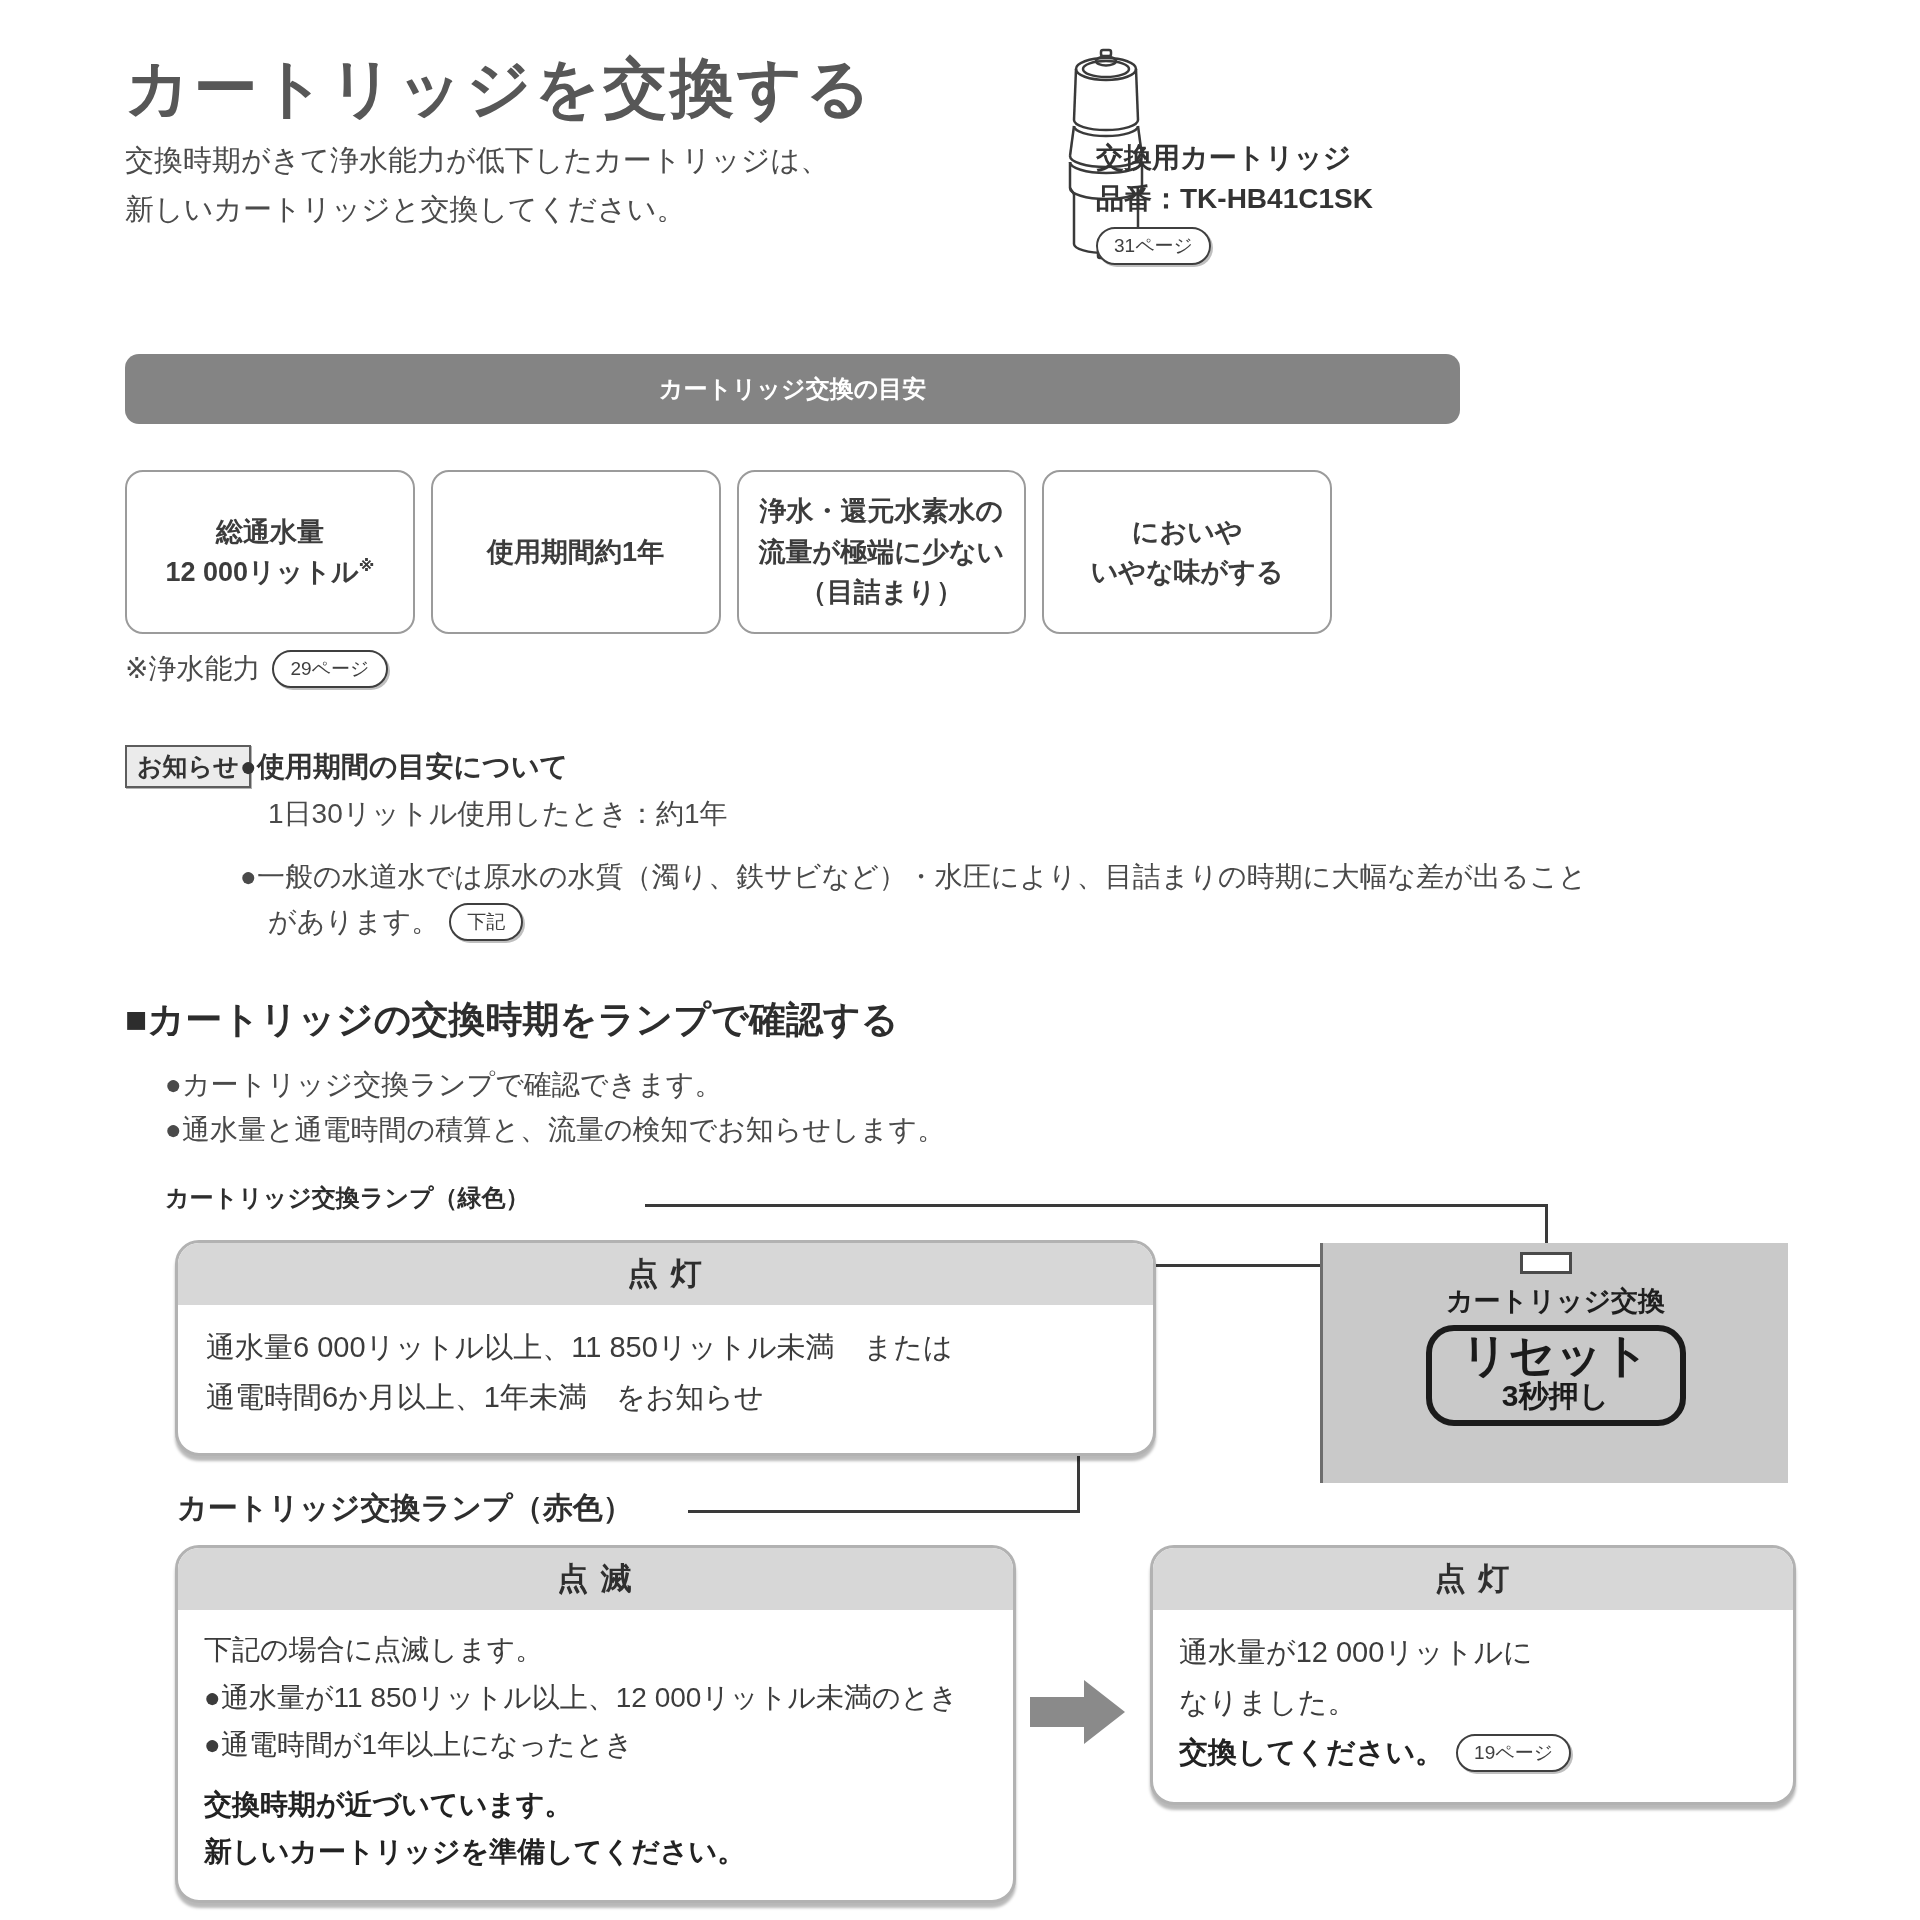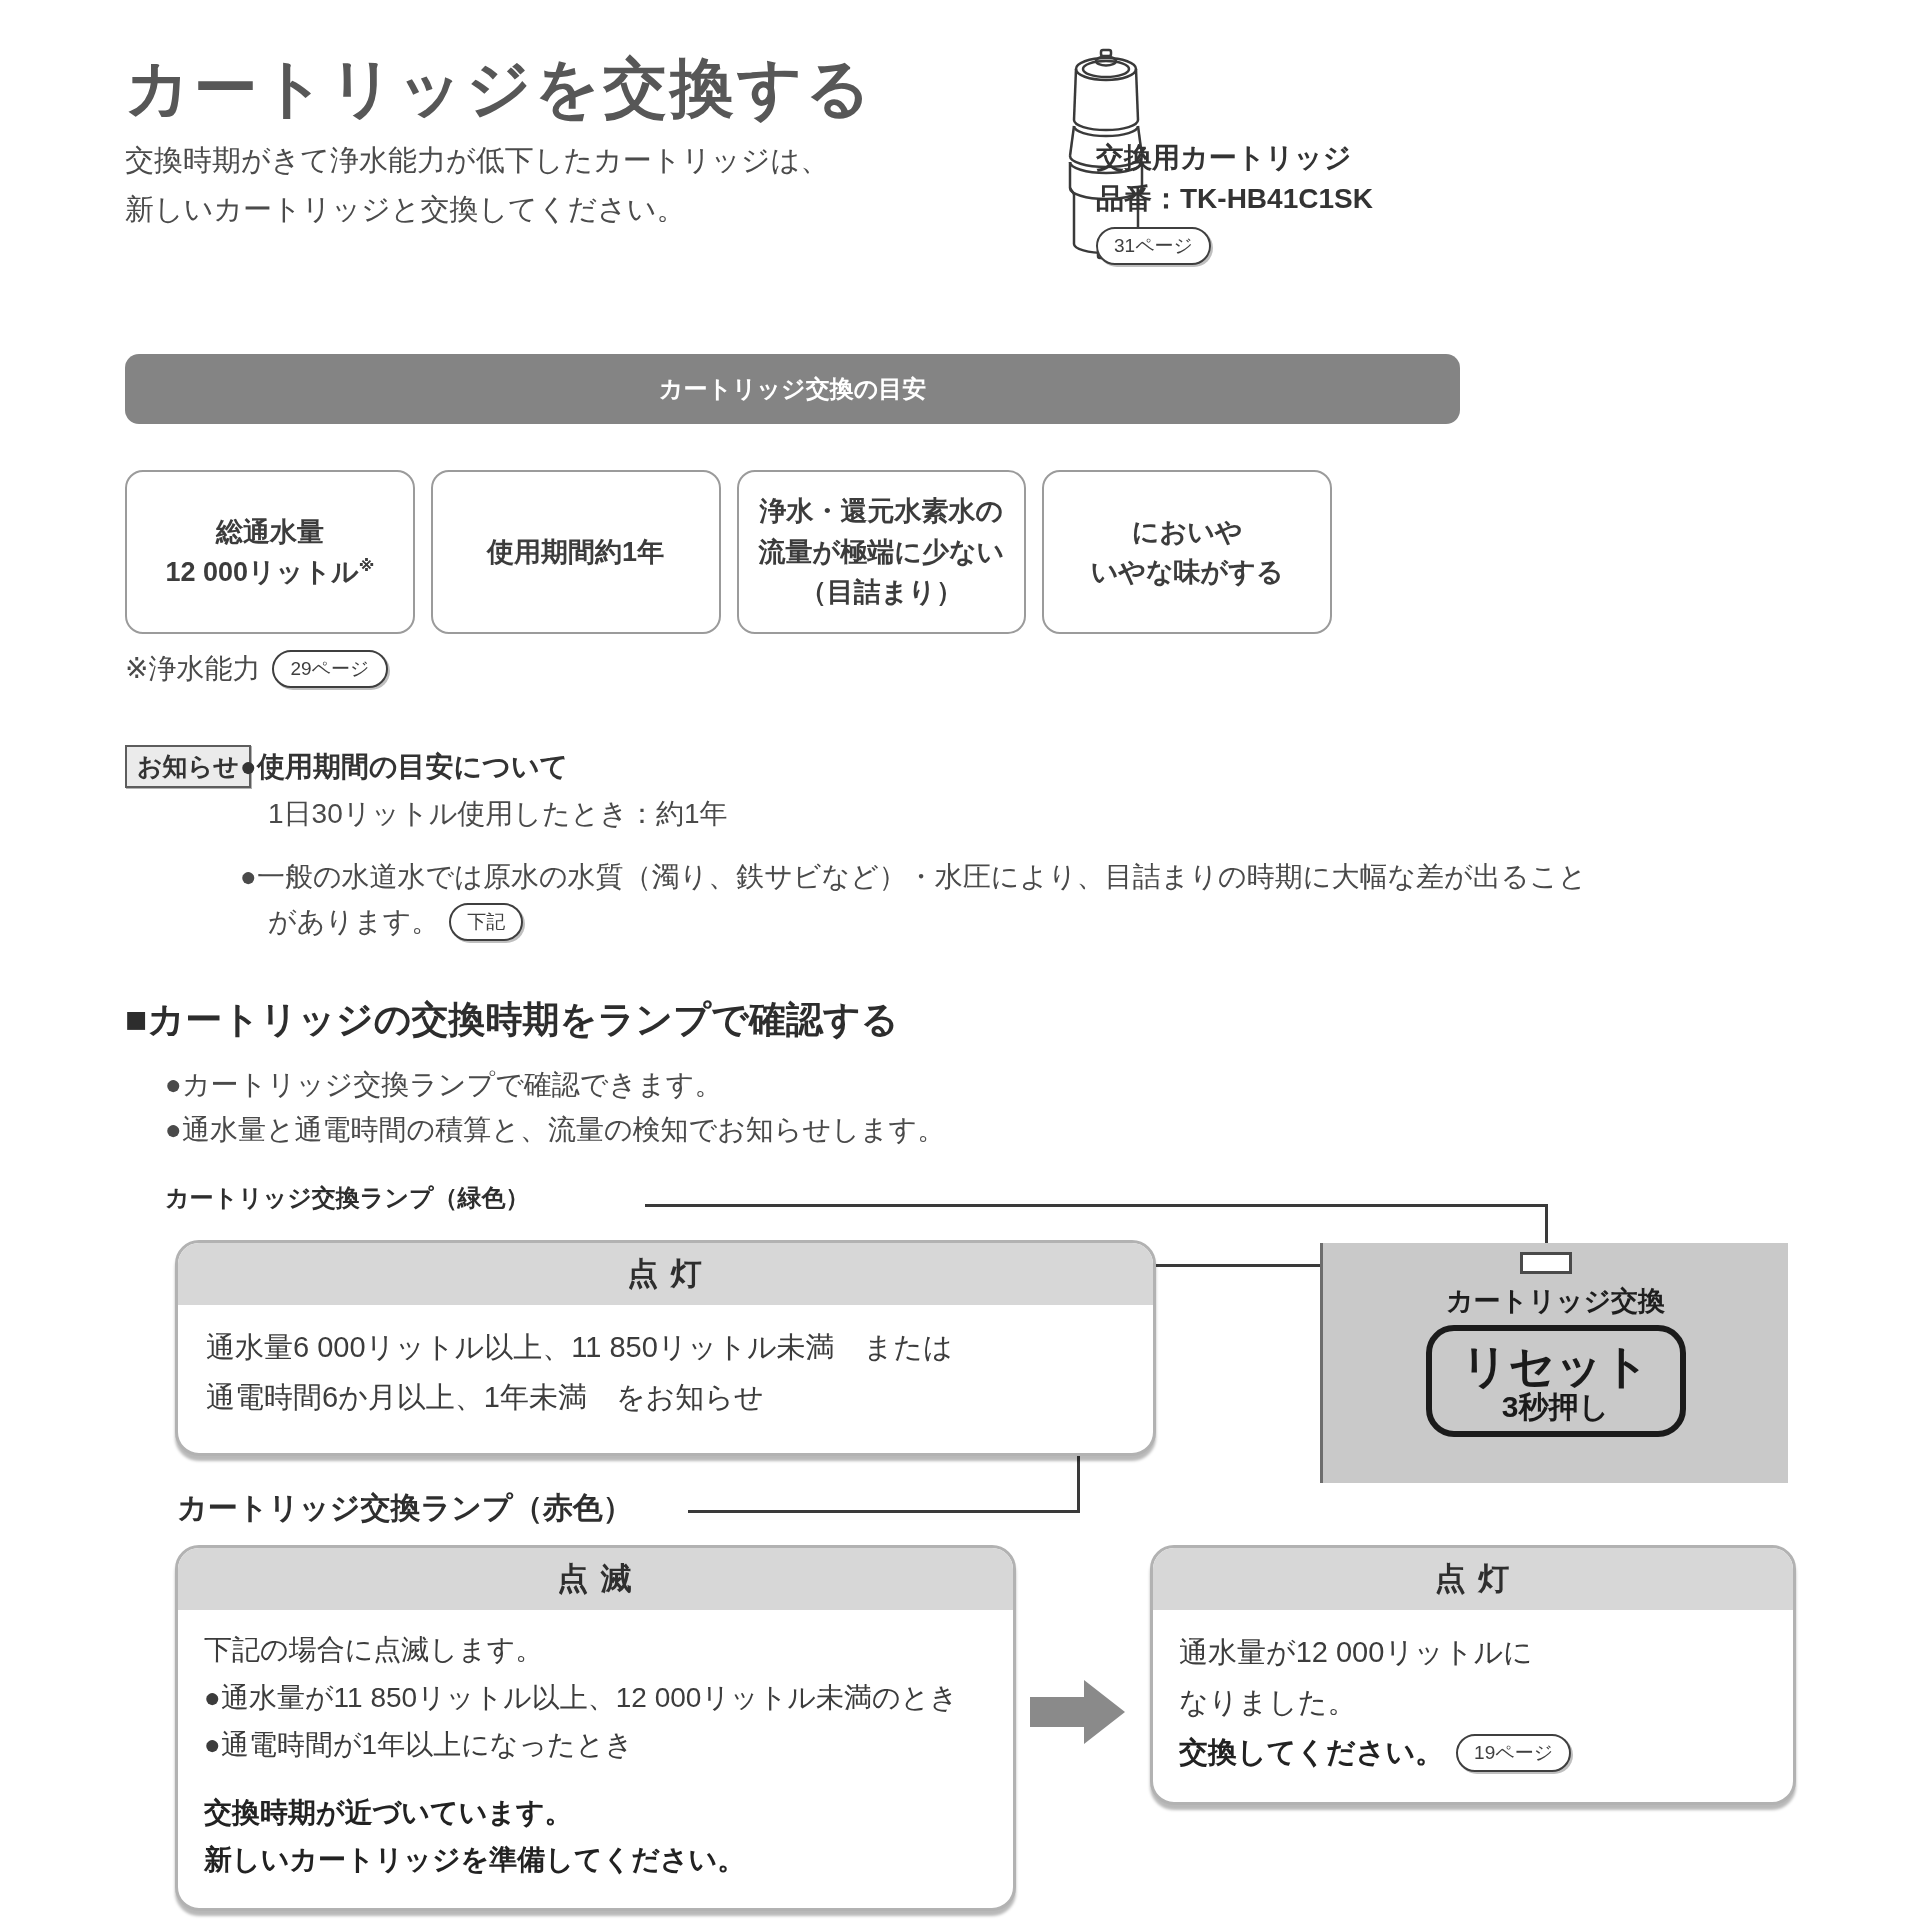--- a/index.html
+++ b/index.html
@@ -60,33 +60,33 @@
   .status-box .hd{
     background:#d7d7d7;font-size:31px;font-weight:bold;color:#2e2e2e;
     text-align:center;padding:10px 0;letter-spacing:2px;
   }
   .status-box .bd{padding:18px 28px 30px;font-size:29px;color:#3c3c3c;line-height:1.72;}
   .bd .bold{font-weight:bold;color:#222;}
   .green-box{left:175px;top:1240px;width:975px;}
   .red-box{left:175px;top:1545px;width:835px;}
   .full-box{left:1150px;top:1545px;width:640px;}
   .red-box .bd{font-size:28px;line-height:1.7;padding:16px 26px 24px;}
-  .red-box .gap{margin-top:20px;}
+  .red-box .gap{margin-top:12px;}
   .full-box .bd{padding:18px 26px 24px;}
   .full-box .ref-line{display:flex;align-items:center;gap:12px;}
   
   .device-panel{
     left:1320px;top:1243px;width:465px;height:240px;background:#c9c9c9;
     border-left:3px solid #6d6d6d;
   }
   .lamp-indicator{left:1520px;top:1252px;width:46px;height:16px;background:#fff;border:3px solid #4a4a4a;}
   .panel-label{position:absolute;left:0;top:40px;width:100%;text-align:center;font-size:27px;font-weight:bold;color:#1e1e1e;}
   .reset-btn{
     position:absolute;left:50%;transform:translateX(-50%);top:82px;width:248px;
-    border:6px solid #1b1b1b;border-radius:28px;text-align:center;padding:11px 0 8px;color:#1b1b1b;
+    border:6px solid #1b1b1b;border-radius:28px;text-align:center;padding:0 0 8px;color:#1b1b1b;
   }
   .reset-main{font-size:46px;font-weight:bold;line-height:1.05;}
   .reset-sub{font-size:30px;font-weight:bold;line-height:1.1;}
 </style>
 </head>
 <body>
 
 <h1 class="abs page-title">カートリッジを交換する</h1>
 
 <div class="abs intro">

